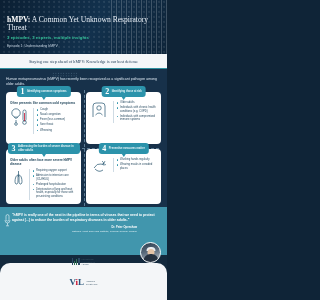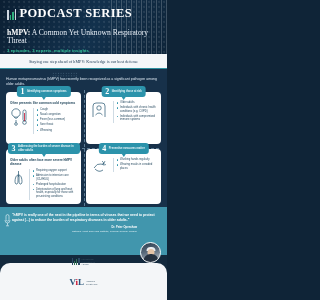--- a/index.html
+++ b/index.html
@@ -105,29 +105,20 @@
   .fcap{font-size:2.4px;color:#6b8293;}
 </style>
 </head>
 <body>
 
 <div class="page">
 
   <div class="header">
     <div class="hdr-rows"></div>
 
-    <div class="brandline">
-      <span class="logomark">
-        <i></i>
-          <i></i>
-          <i></i>
-          <i></i>
-      </span>
-      <span class="ptitle">PODCAST SERIES</span>
-    </div>
 
     <div class="subtitle">
       <b>hMPV:</b><span> A Common Yet Unknown Respiratory Threat</span>
     </div>
 
     <div class="tagline">3 episodes, 3 experts, multiple insights</div>
 
     <div class="epline">
       <div>Episode 1: Understanding hMPV</div>
 

